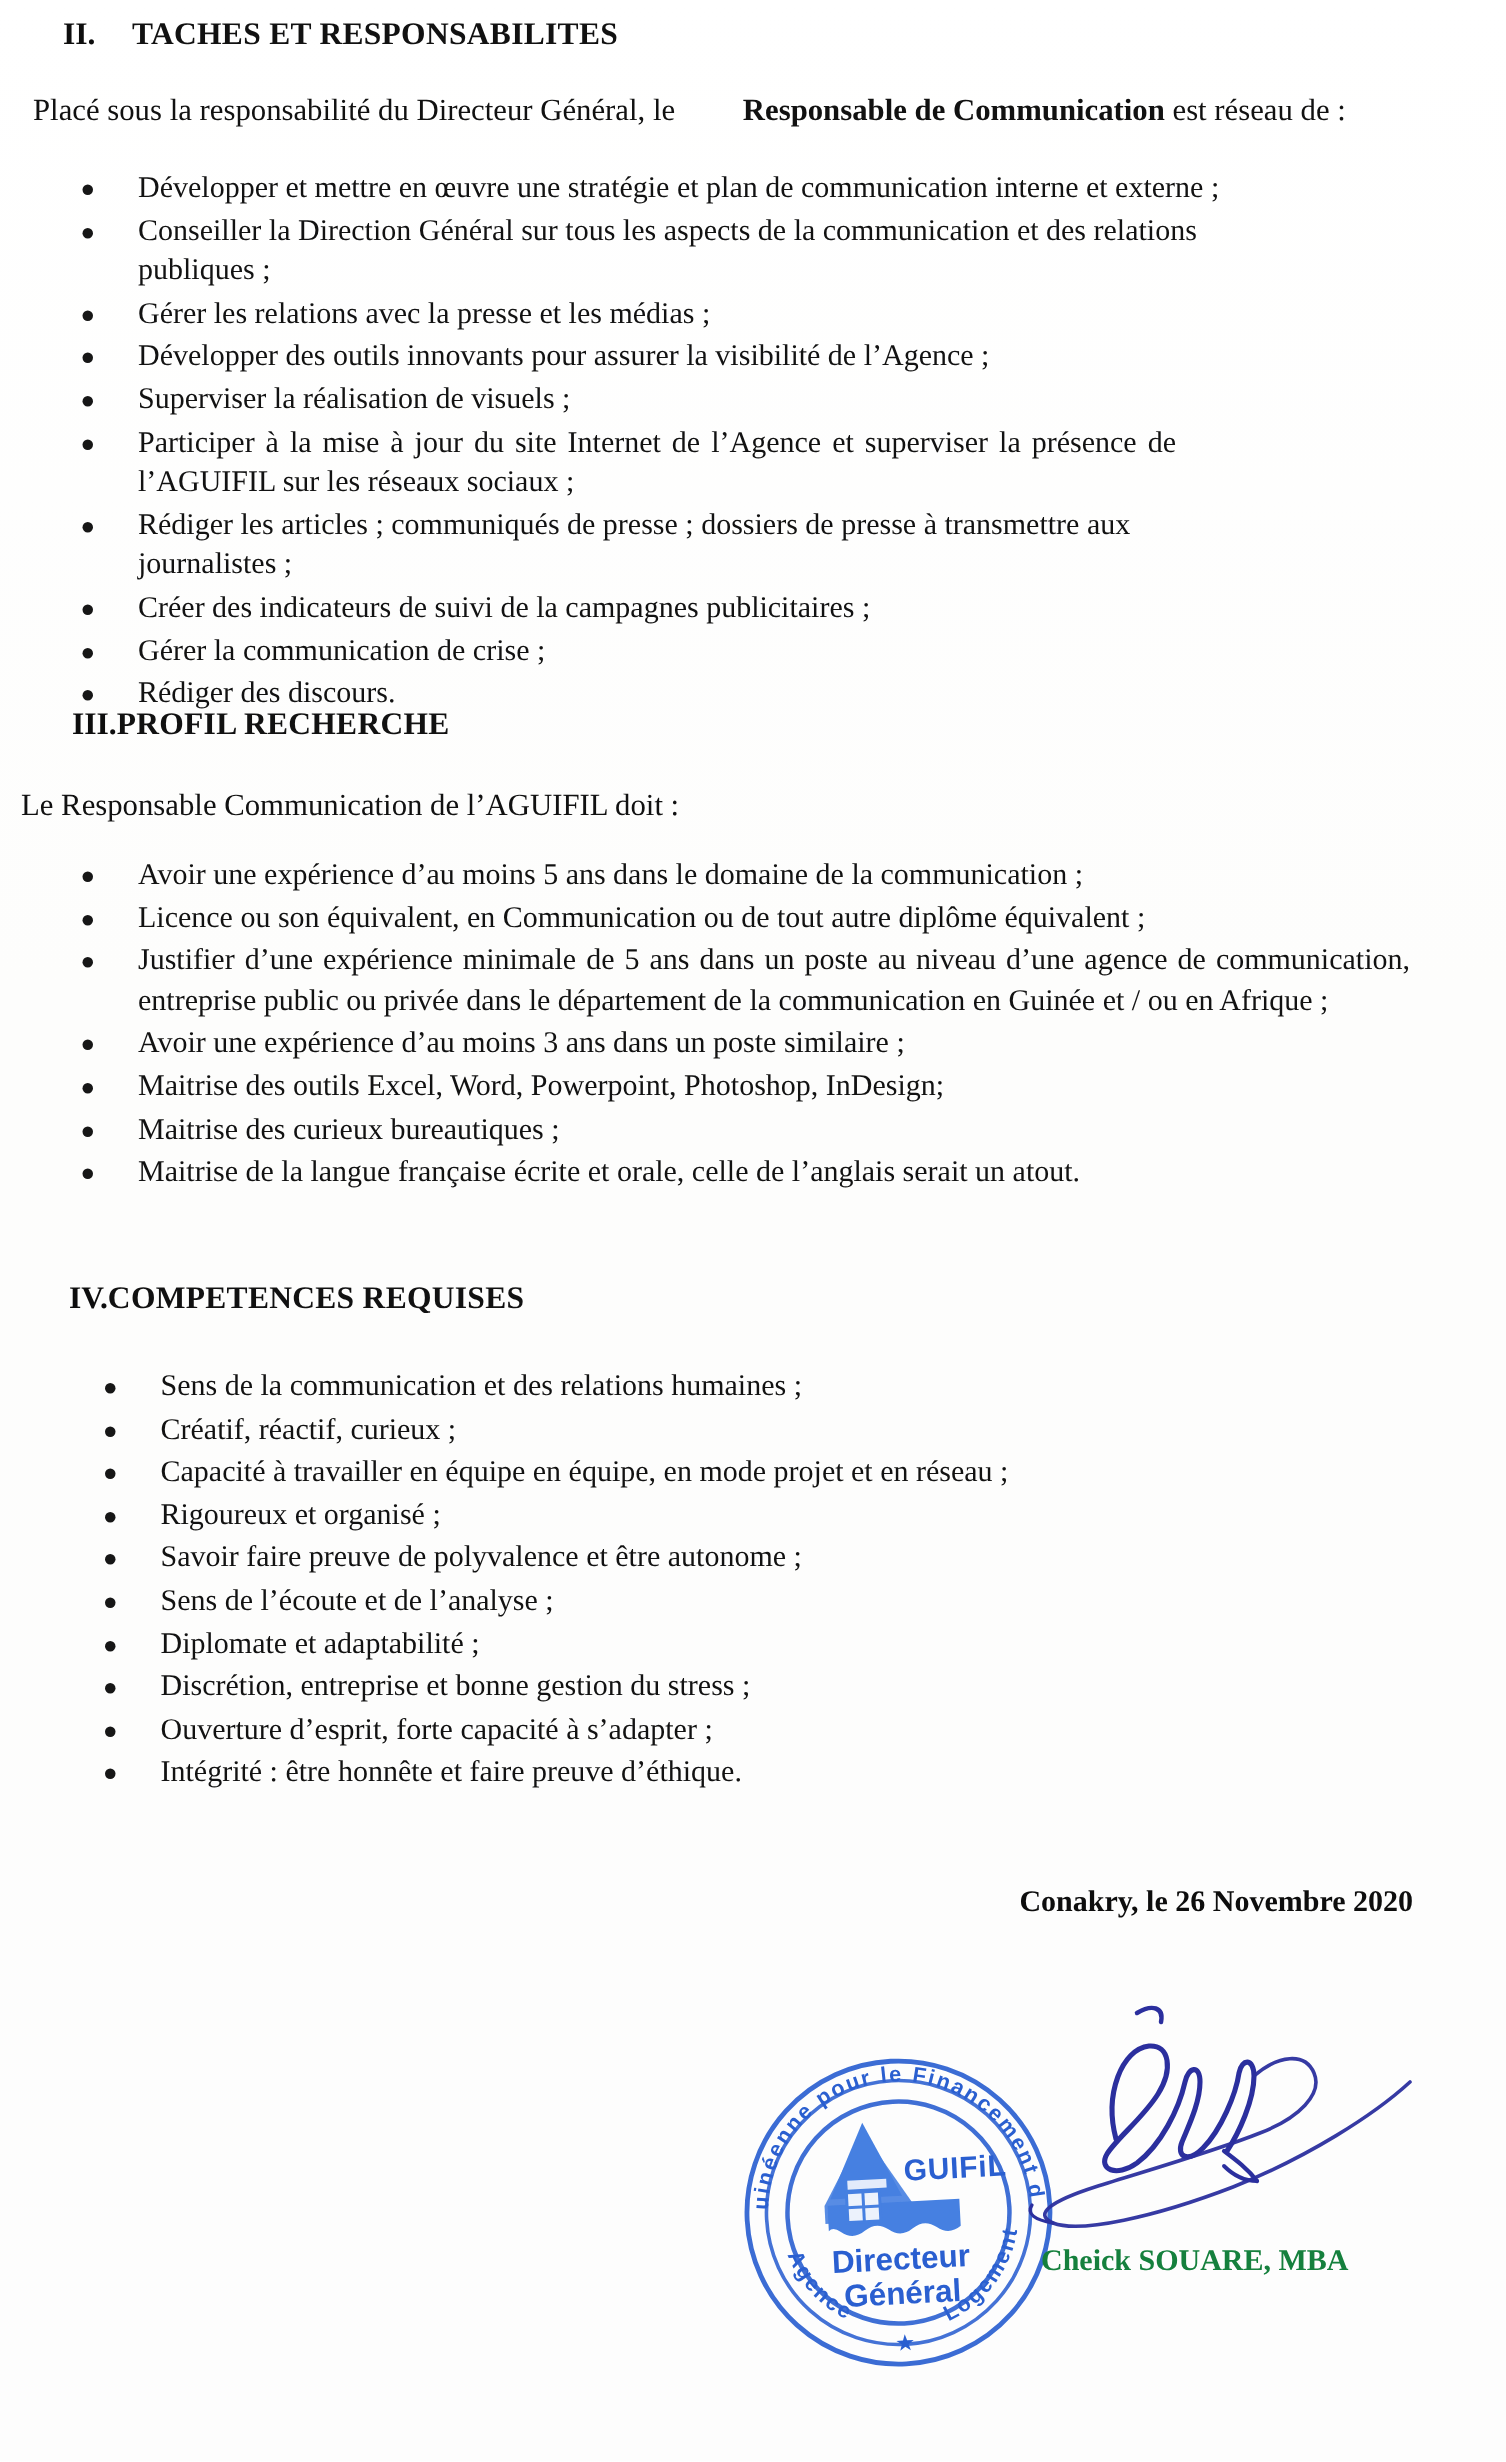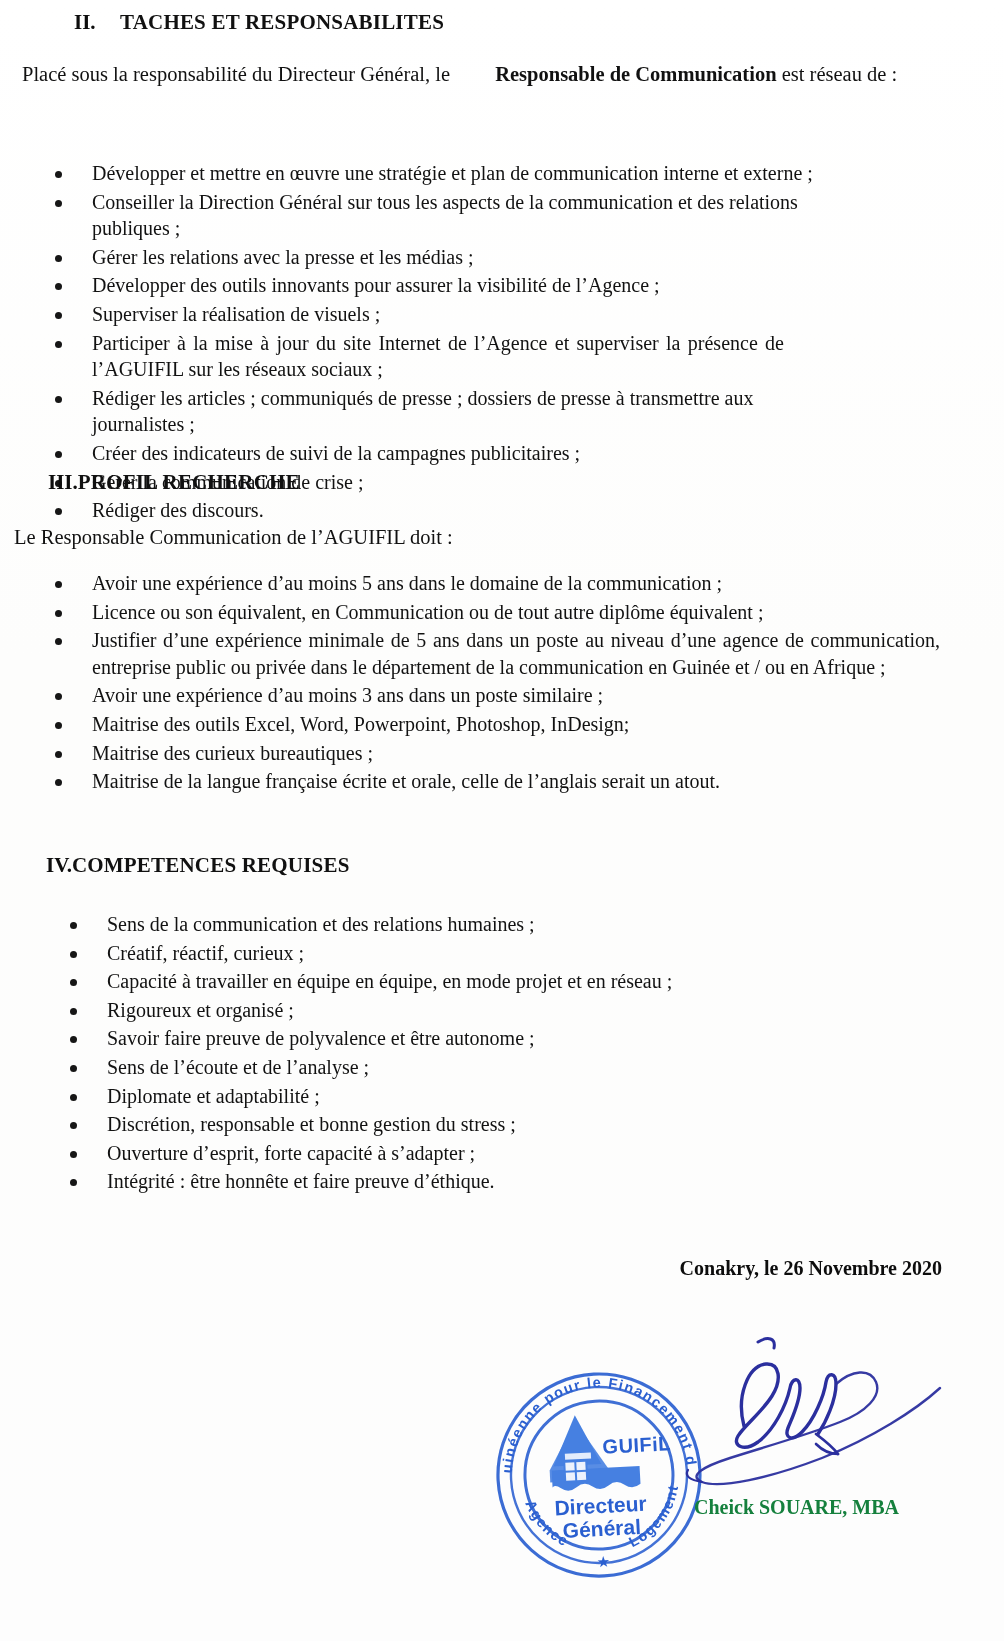--- a/index.html
+++ b/index.html
@@ -44,21 +44,21 @@
     color: #111;
   }
   .heading-row {
     display: flex;
     align-items: baseline;
   }
   .heading-num {
     font-weight: bold;
     font-size: 21px;
   }
-  .heading-num.wide { min-width: 46px; margin-left: 32px; }
+  .heading-num.wide { min-width: 46px; }
   .heading-num.narrow { padding-right: 0; }
 
   p.intro {
     font-size: 20.5px;
     line-height: 1.25;
     margin: 0;
     color: #111;
   }
   .bold { font-weight: bold; margin-left: 40px; }
 
@@ -142,21 +142,21 @@
 
     <div style="position:absolute; left:42px; top:10px; width:920px;">
       <div class="heading-row">
         <span class="heading-num wide">II.</span>
         <h2 class="section-heading">TACHES ET RESPONSABILITES</h2>
       </div>
     </div>
 
     <p class="intro" style="position:absolute; left:22px; top:62px; width:950px;"><span>Placé sous la responsabilité du Directeur Général, le </span><span class="bold">Responsable de Communication</span><span> est réseau de :</span></p>
 
-    <ul class="bullets" style="position:absolute; left:0px; top:112px; width:848px;margin-top:48px;">
+    <ul class="bullets" style="position:absolute; left:0px; top:112px; width:848px;">
       <li><span class="dot"></span><span>Développer et mettre en œuvre une stratégie et plan de communication interne et externe ;</span></li>
       <li><span class="dot"></span><span>Conseiller la Direction Général sur tous les aspects de la communication et des relations publiques ;</span></li>
       <li><span class="dot"></span><span>Gérer les relations avec la presse et les médias ;</span></li>
       <li><span class="dot"></span><span>Développer des outils innovants pour assurer la visibilité de l’Agence ;</span></li>
       <li><span class="dot"></span><span>Superviser la réalisation de visuels ;</span></li>
       <li class="justified"><span class="dot"></span><span>Participer à la mise à jour du site Internet de l’Agence et superviser la présence de l’AGUIFIL sur les réseaux sociaux ;</span></li>
       <li><span class="dot"></span><span>Rédiger les articles ; communiqués de presse ; dossiers de presse à transmettre aux journalistes ;</span></li>
       <li><span class="dot"></span><span>Créer des indicateurs de suivi de la campagnes publicitaires ;</span></li>
       <li><span class="dot"></span><span>Gérer la communication de crise ;</span></li>
       <li><span class="dot"></span><span>Rédiger des discours.</span></li>
@@ -189,21 +189,21 @@
     </div>
 
     <ul class="bullets" style="position:absolute; left:0px; top:911px; width:1004px;padding-left:15px;">
       <li><span class="dot"></span><span>Sens de la communication et des relations humaines ;</span></li>
       <li><span class="dot"></span><span>Créatif, réactif, curieux ;</span></li>
       <li><span class="dot"></span><span>Capacité à travailler en équipe en équipe, en mode projet et en réseau ;</span></li>
       <li><span class="dot"></span><span>Rigoureux et organisé ;</span></li>
       <li><span class="dot"></span><span>Savoir faire preuve de polyvalence et être autonome ;</span></li>
       <li><span class="dot"></span><span>Sens de l’écoute et de l’analyse ;</span></li>
       <li><span class="dot"></span><span>Diplomate et adaptabilité ;</span></li>
-      <li><span class="dot"></span><span>Discrétion, responsable et bonne gestion du stress ;</span></li>
+      <li><span class="dot"></span><span>Discrétion, entreprise et bonne gestion du stress ;</span></li>
       <li><span class="dot"></span><span>Ouverture d’esprit, forte capacité à s’adapter ;</span></li>
       <li><span class="dot"></span><span>Intégrité : être honnête et faire preuve d’éthique.</span></li>
     </ul>
 
     <div class="date-line">Conakry, le 26 Novembre 2020</div>
 
     <div class="sig-wrap">
 
       <div class="stamp">
         <svg width="215" height="215" viewBox="0 0 215 215" xmlns="http://www.w3.org/2000/svg">

